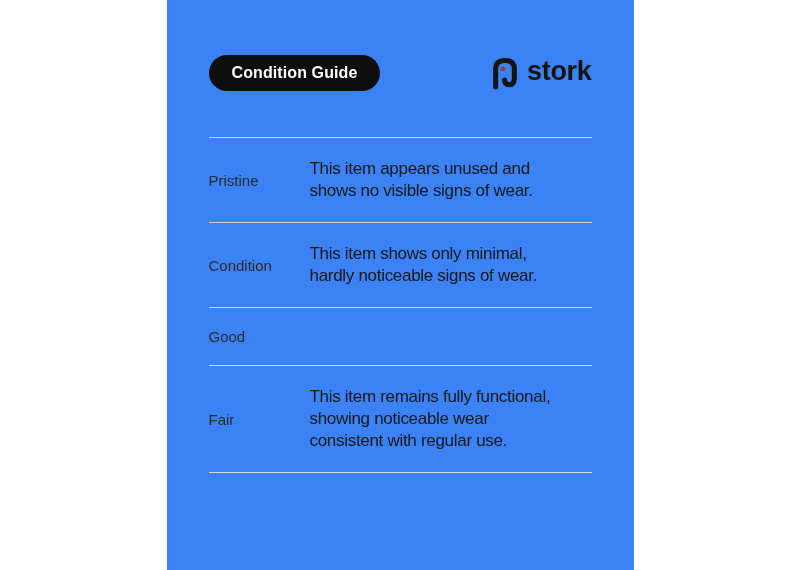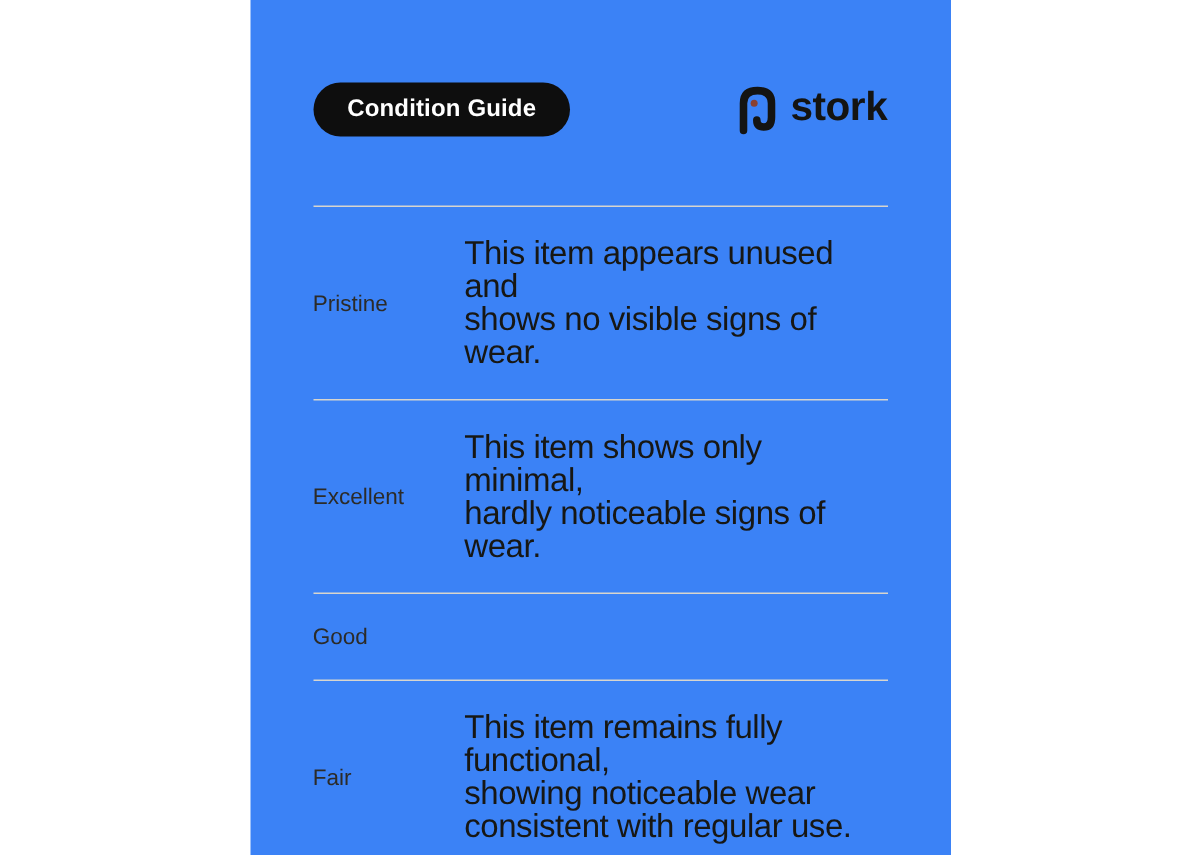--- a/index.html
+++ b/index.html
@@ -62,21 +62,21 @@
   .row-label {
     width: 101px;
     flex: 0 0 101px;
     font-size: 15px;
     color: #2c2b28;
     font-weight: 400;
   }
   .row-desc {
     flex: 1;
     max-width: 292px;
-    font-size: 22px;
+    font-size: 17px;
     font-weight: 500;
     line-height: 22px;
     color: #171714;
     letter-spacing: -0.3px;
     white-space: pre-line;
   }
 </style>
 </head>
 <body>
 
@@ -96,21 +96,21 @@
 
   <div class="guide-table">
 
     <div class="row">
       <div class="row-label">Pristine</div>
       <div class="row-desc">This item appears unused and
 shows no visible signs of wear.</div>
     </div>
 
     <div class="row">
-      <div class="row-label">Excellent</div>
+      <div class="row-label">Condition</div>
       <div class="row-desc">This item shows only minimal,
 hardly noticeable signs of wear.</div>
     </div>
 
     <div class="row">
       <div class="row-label">Good</div>
     </div>
 
     <div class="row">
       <div class="row-label">Fair</div>

